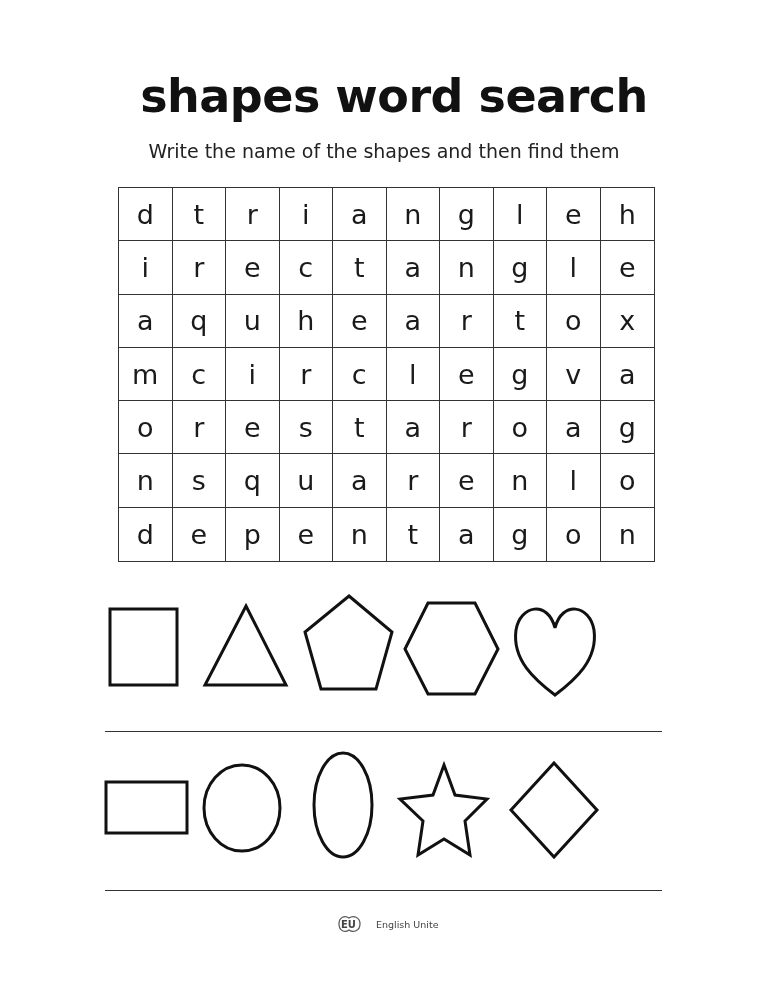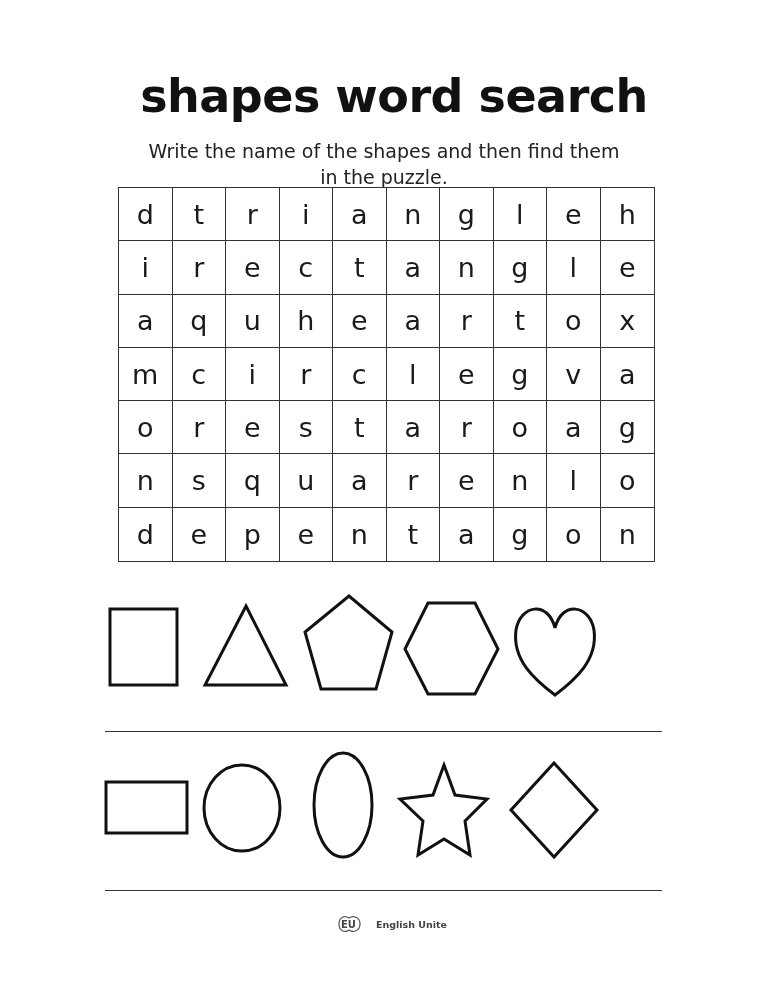--- a/index.html
+++ b/index.html
@@ -6,29 +6,28 @@
   body { width:768px; height:995px; position:relative; overflow:hidden; font-family:"DejaVu Sans", sans-serif; color:#111; }
   .title { position:absolute; left:0; width:768px; top:68px; text-align:center; font-family:"DejaVu Sans", sans-serif; font-weight:bold; font-size:46px; letter-spacing:-0.5px; line-height:56px; margin:0; padding-left:20px; box-sizing:border-box; }
   .instr { position:absolute; left:0; width:768px; top:126px; text-align:center; font-family:"DejaVu Sans", sans-serif; font-size:19px; line-height:26px; color:#222;margin-top:12px; }
   .grid { position:absolute; left:118px; top:187px; display:grid; grid-template-columns:repeat(10, 53.5px); grid-template-rows:repeat(7, 53.3px); border:1.5px solid #333; }
   .cell { border-right:1.5px solid #333; border-bottom:1.5px solid #333; display:flex; align-items:center; justify-content:center; font-family:"DejaVu Sans", sans-serif; font-size:27px; color:#1a1a1a; box-sizing:border-box; }
   .cell.lastcol { border-right:none; }
   .cell.lastrow { border-bottom:none; }
   .shapes { position:absolute; left:0; top:0; width:768px; height:995px; }
   .line { position:absolute; left:105px; width:557px; height:0; border-top:1.5px solid #333; }
   .logo { position:absolute; left:336px; top:913px; display:flex; align-items:center; gap:12px; }
-  .logo-text { font-family:"DejaVu Sans", sans-serif; font-size:9.5px; font-weight:bold; color:#444; }
+  .logo-text { font-family:"DejaVu Sans", sans-serif; font-size:9.5px; font-weight:normal; color:#444; }
 </style>
 </head>
 <body>
 
 <h1 class="title">shapes word search</h1>
 <div class="instr">
   <div>Write the name of the shapes and then find them</div>
-  <div>in the puzzle.</div>
 </div>
 
 <div class="grid" id="grid">
 
 <div class="cell">d</div>
     <div class="cell">t</div>
     <div class="cell">r</div>
     <div class="cell">i</div>
     <div class="cell">a</div>
     <div class="cell">n</div>

